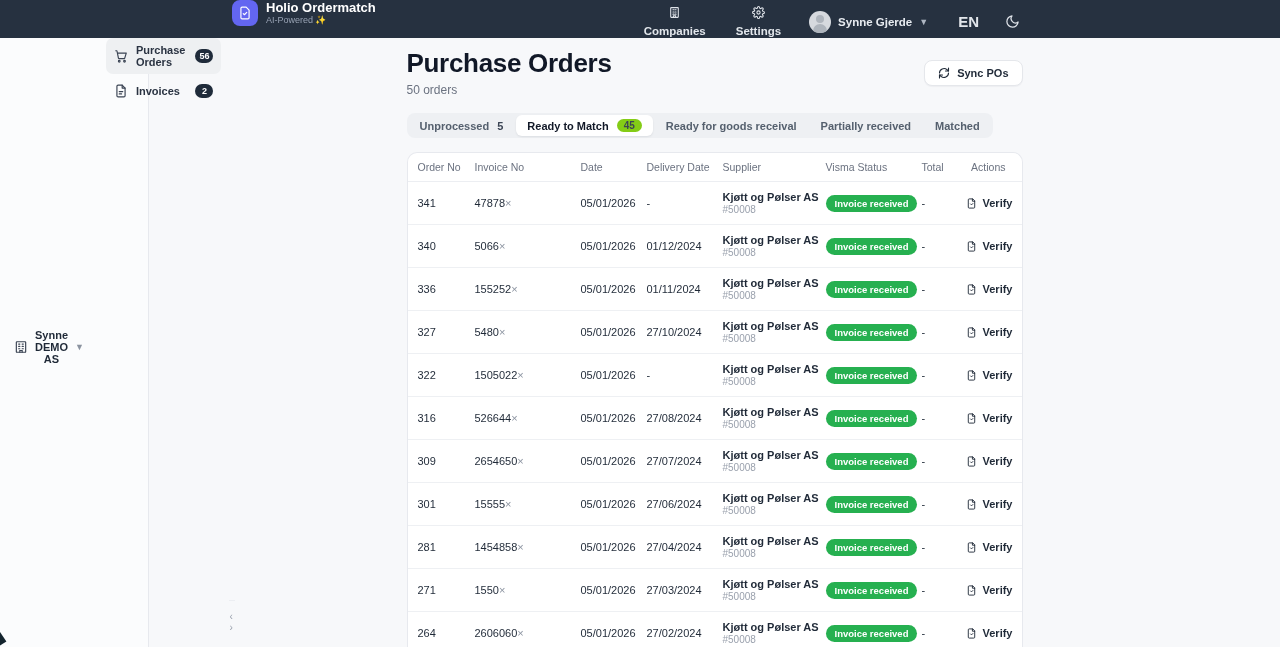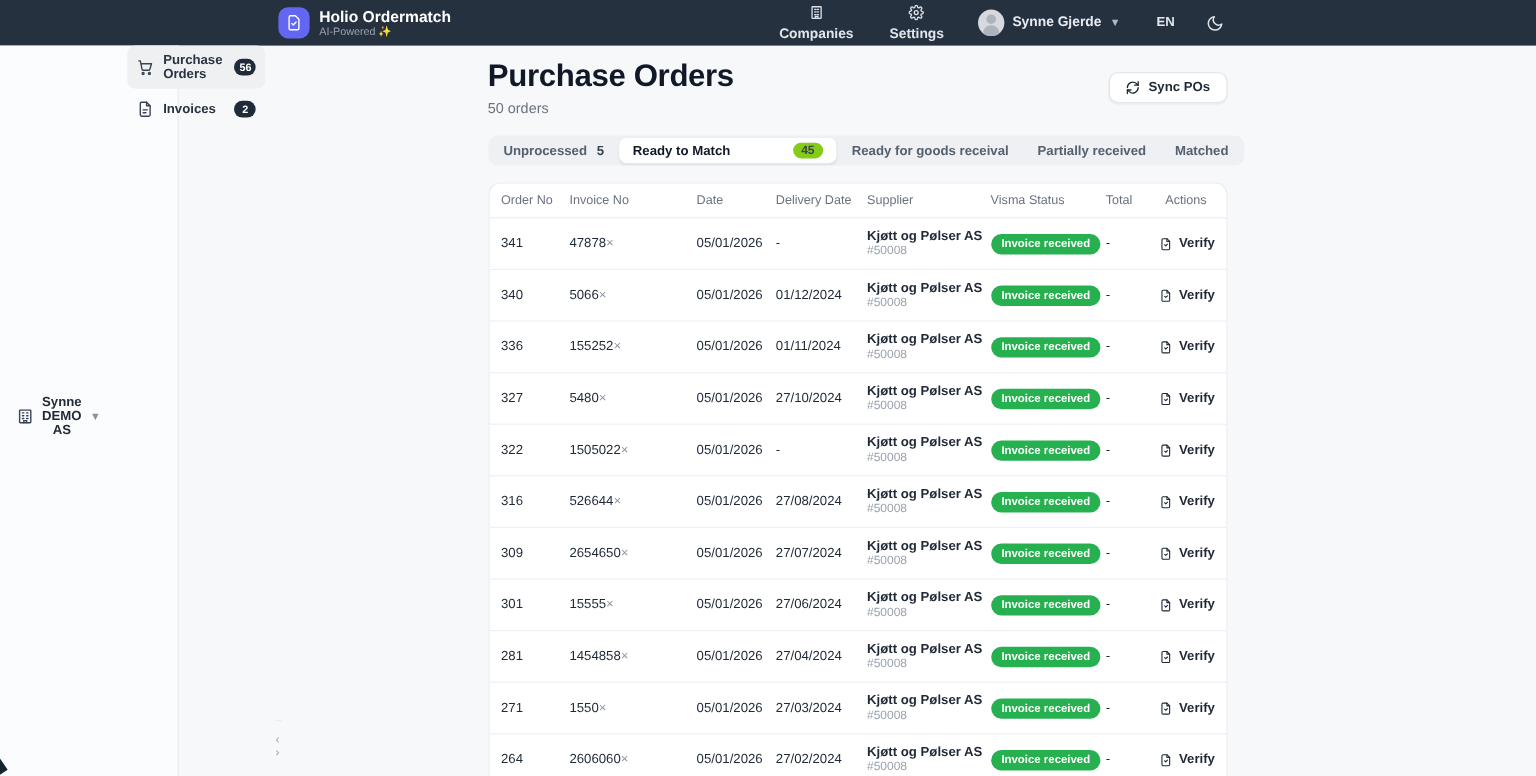--- a/index.html
+++ b/index.html
@@ -6,21 +6,21 @@
   html,body { width:1280px; height:647px; overflow:hidden; }
   body {
     font-family:"Liberation Sans", sans-serif;
     background:#f7f8fa;
     color:#1f2937;
     position:relative;
   }
 
   
   .topbar {
-    height:38px; background:#263140; display:flex; align-items:center;
+    height:38px; background:#263140; display:flex; align-items:flex-start;
     padding:0 14px; color:#fff;
   }
   .brand { display:flex; align-items:center; gap:8px; margin-left:218px; }
   .brand-logo {
     width:26px; height:26px; border-radius:8px; background:#6366f1;
     display:flex; align-items:center; justify-content:center; flex:0 0 auto;
   }
   .brand-text .title { font-size:13px; font-weight:bold; color:#ffffff; line-height:14px; }
   .brand-text .subtitle { font-size:9px; color:#98a2b3; line-height:11px; }
 
@@ -32,21 +32,21 @@
     flex-direction:column;
   }
   .user-chip { display:flex; align-items:center; gap:7px; padding:4px 10px; cursor:pointer; }
   .avatar {
     width:22px; height:22px; border-radius:50%; background:#d6d9de; overflow:hidden; position:relative;
   }
   .avatar:before { content:""; position:absolute; width:8px; height:8px; border-radius:50%; background:#aeb4bc; left:7px; top:4px; }
   .avatar:after  { content:""; position:absolute; width:14px; height:9px; border-radius:7px 7px 0 0; background:#aeb4bc; left:4px; top:13px; }
   .user-name { color:#e8ecf1; font-size:11.5px; font-weight:600; }
   .chev { color:#aeb6c2; font-size:9px; }
-  .lang { color:#e2e6eb; font-size:11px; font-weight:700; padding:6px 14px; background:none; border:none; cursor:pointer; font-family:inherit;}
+  .lang { color:#e2e6eb; font-size:15px; font-weight:700; padding:6px 14px; background:none; border:none; cursor:pointer; font-family:inherit;}
   .moon-btn { background:none; border:none; cursor:pointer; color:#dfe3e9; padding:4px 6px; }
 
   
   .sidebar {
     position:absolute; top:38px; left:0; width:149px; height:609px;
     background:#fbfcfd; border-right:1px solid #e7e9ee;
     display:flex; flex-direction:row;
   }
   .company-select {
     display:flex; align-items:center; gap:7px; margin:8px 8px 0 8px; padding:7px 6px;
@@ -92,21 +92,21 @@
     display:inline-flex; align-items:center; background:#eef0f3; border-radius:8px;
     padding:2px; margin-top:16px; gap:2px;
   }
   .tab {
     display:flex; align-items:center; gap:8px; font-size:11px; font-weight:600; color:#55606e;
     padding:4px 11px; border-radius:6px; cursor:pointer; background:none; border:none; font-family:Liberation Sans, sans-serif;
     white-space:nowrap;
   }
   .tab.active { background:#ffffff; color:#111827; box-shadow:0 1px 2px rgba(16,24,40,.08); }
   .tab-count { font-weight:700; color:#3b4454; }
-  .tab.active .tab-count { background:#84cc16; border-radius:8px; padding:1px 7px; font-size:10px;margin-left:44px; }
+  .tab.active .tab-count { background:#84cc16; border-radius:8px; padding:1px 7px; font-size:10px; }
 
   
   .table-card {
     margin-top:14px; background:#ffffff; border:1px solid #e7e9ee; border-bottom:none;
     border-radius:10px 10px 0 0; overflow:hidden; height:508px;
   }
   .trow {
     display:grid;
     grid-template-columns:57px 106px 66px 76px 103px 96px 44px 1fr;
     align-items:center; padding:0 16px 0 10px;

